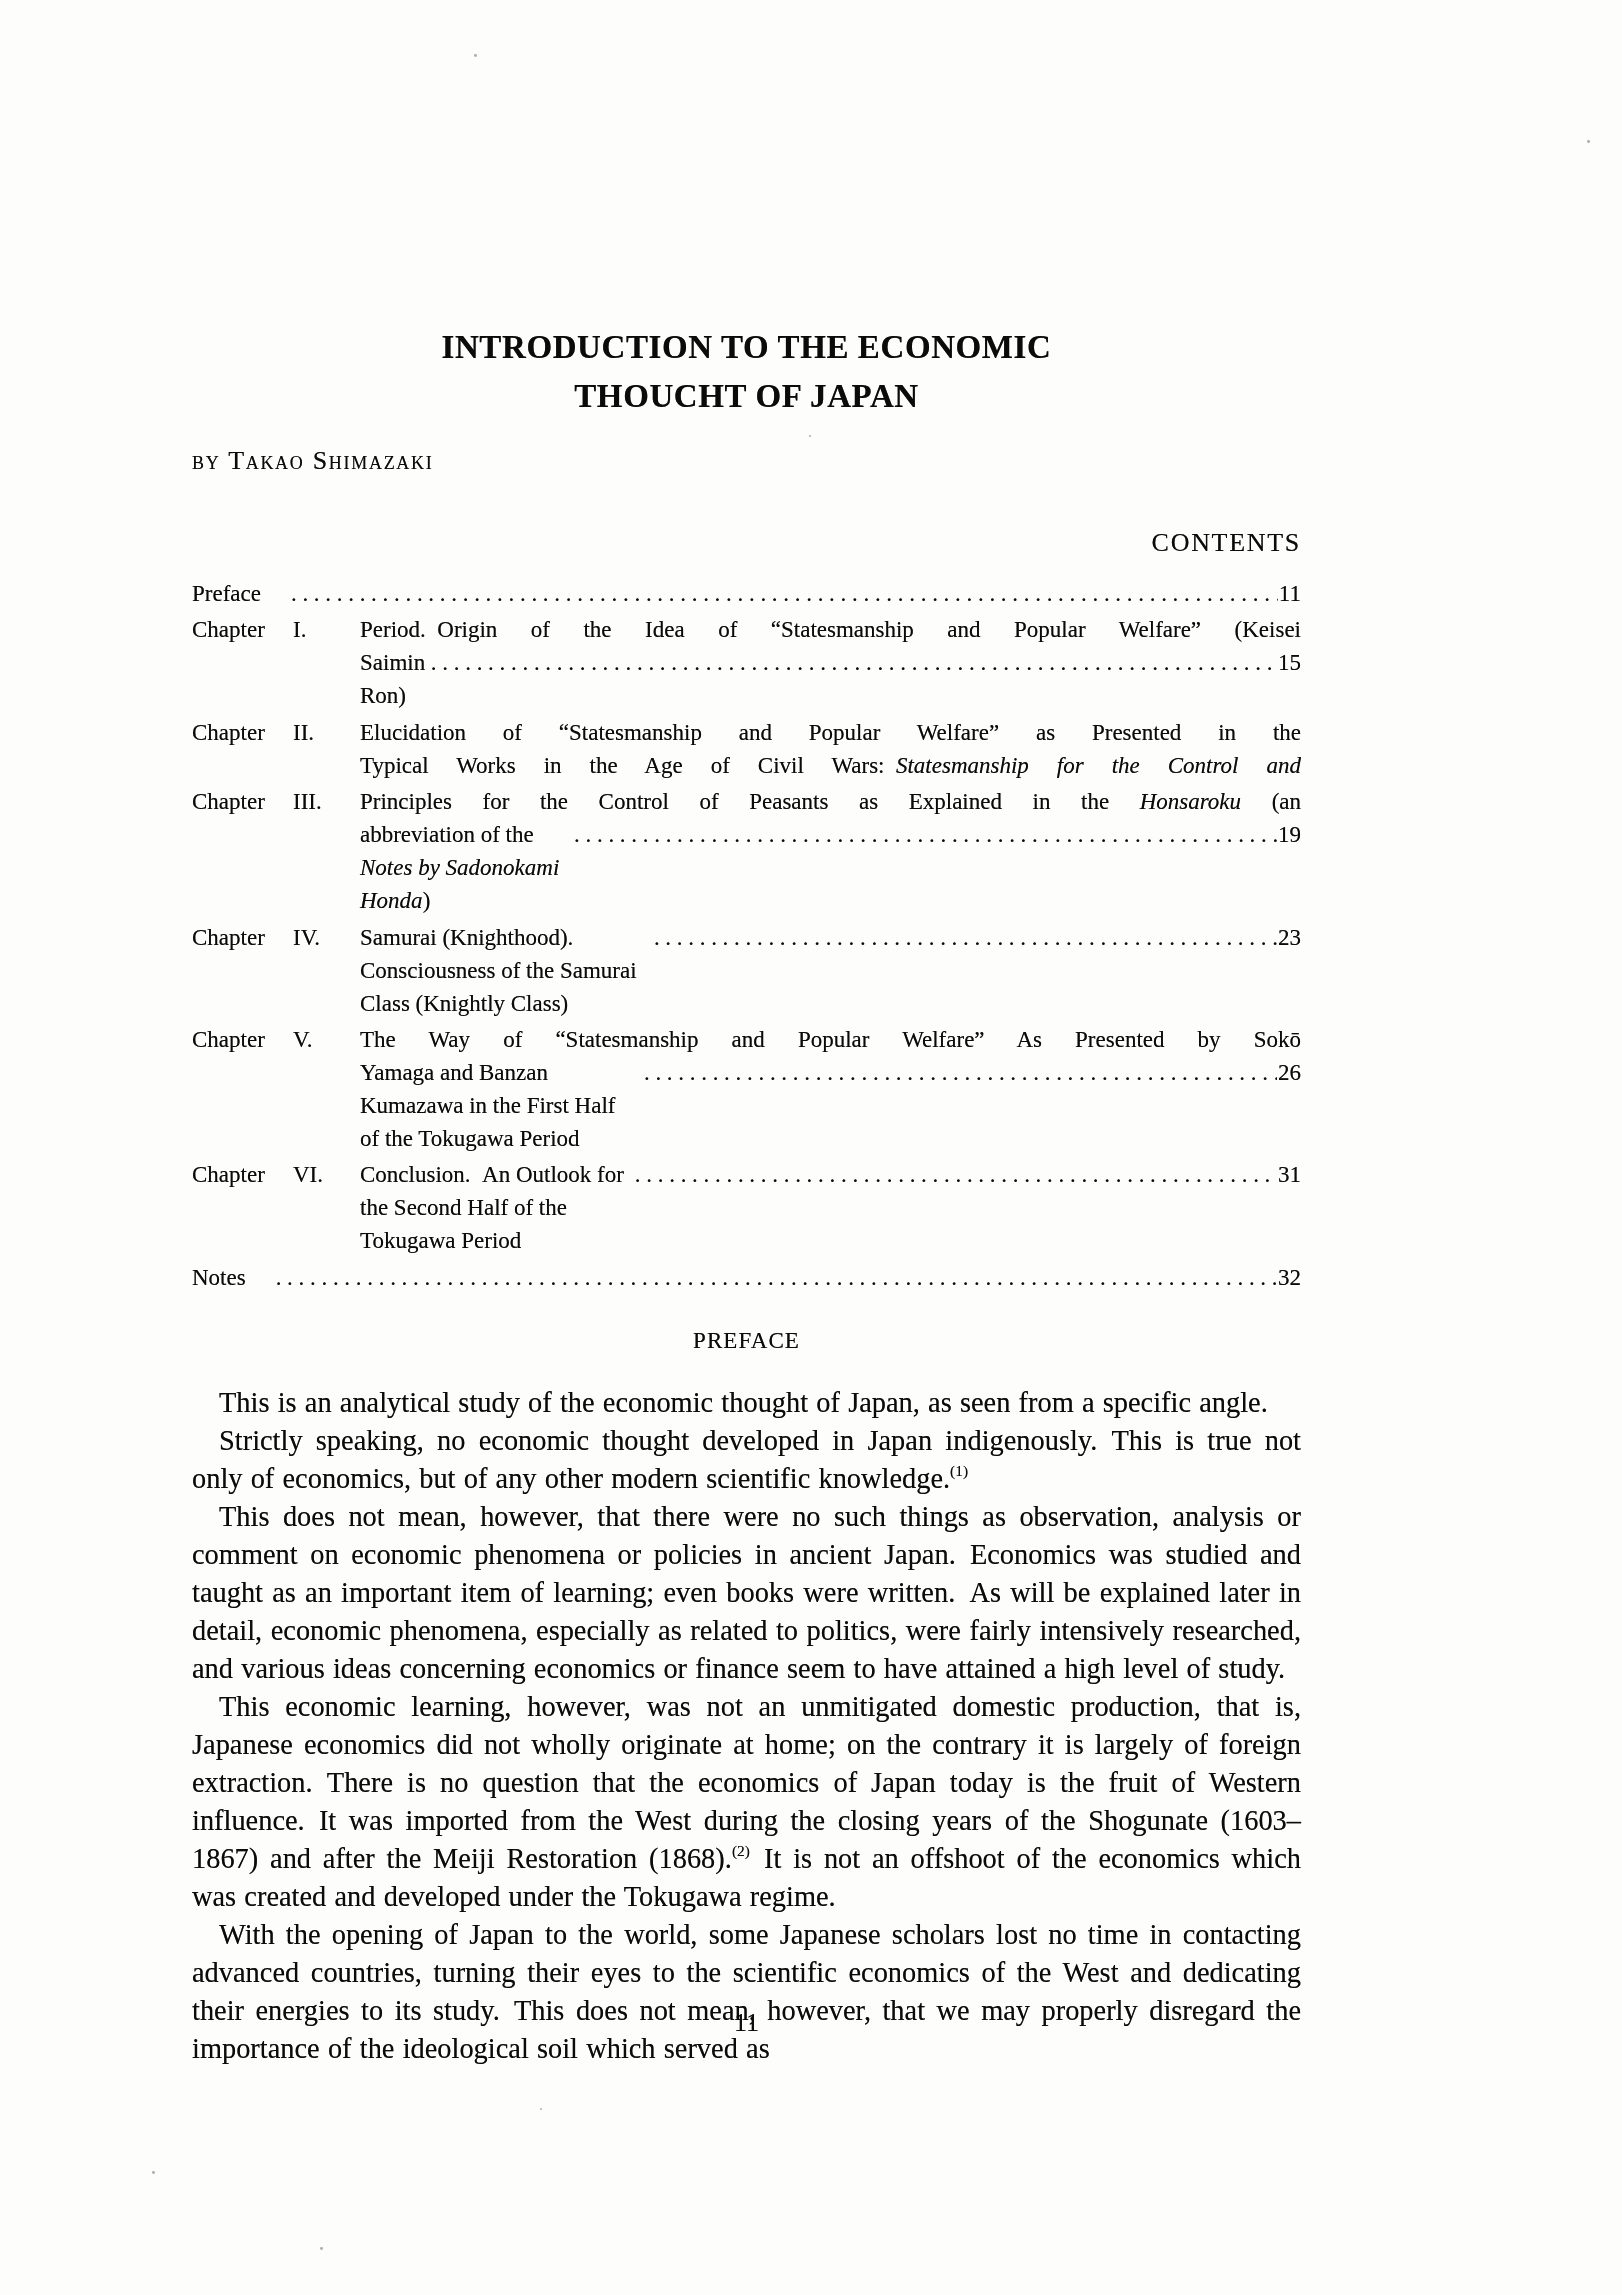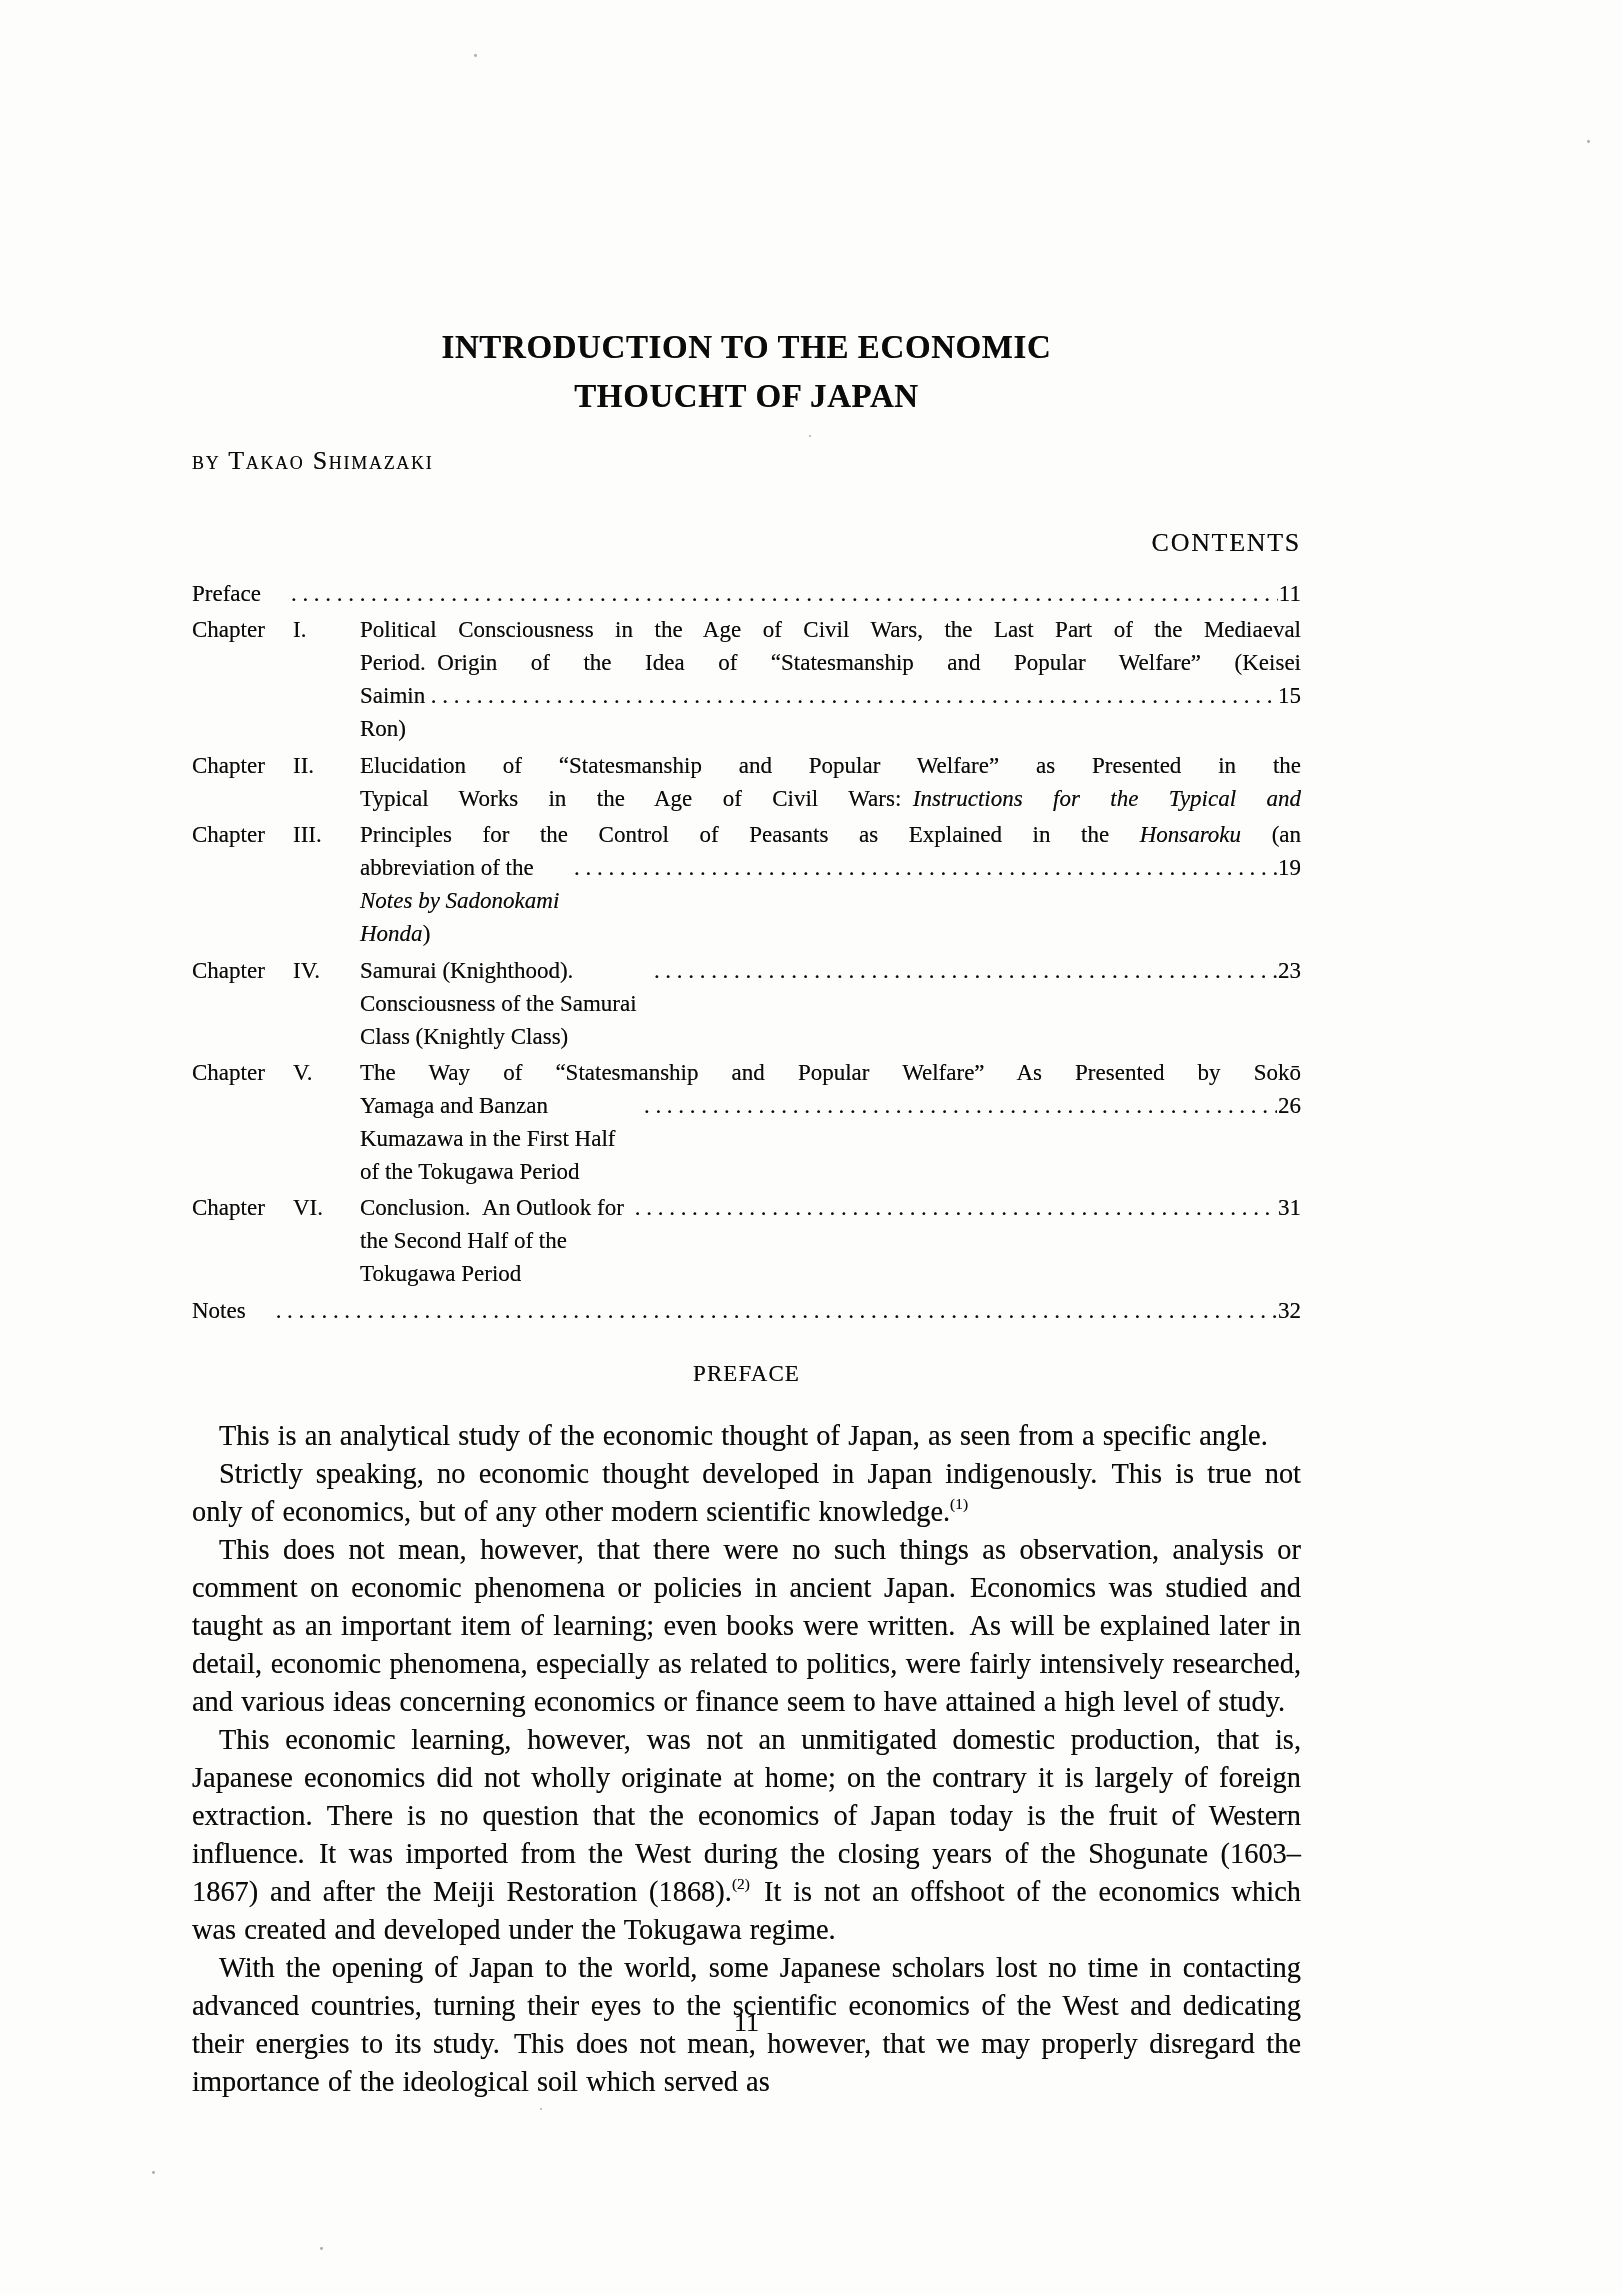--- a/index.html
+++ b/index.html
@@ -132,37 +132,36 @@
           <span>Preface</span>
           <span class="toc-leader toc-leader-wide"></span>
           <span class="toc-page">11</span>
         </div>
         <div class="toc-entry">
           <div class="toc-label">
             <span class="toc-label-word">Chapter</span>
             <span class="toc-label-numeral">I.</span>
           </div>
           <div class="toc-lines">
-            <div class="toc-line toc-line-fill"><span>Political Consciousness in the Age of Civil Wars, the Last Part of the Mediaeval</span></div>
             <div class="toc-line toc-line-fill"><span>Period. Origin of the Idea of “Statesmanship and Popular Welfare” (Keisei</span></div>
             <div class="toc-line toc-line-last">
               <span class="toc-text"><span>Saimin Ron)</span></span>
               <span class="toc-leader"></span>
               <span class="toc-page">15</span>
             </div>
           </div>
         </div>
         <div class="toc-entry">
           <div class="toc-label">
             <span class="toc-label-word">Chapter</span>
             <span class="toc-label-numeral">II.</span>
           </div>
           <div class="toc-lines">
             <div class="toc-line toc-line-fill"><span>Elucidation of “Statesmanship and Popular Welfare” as Presented in the</span></div>
-            <div class="toc-line toc-line-fill"><span>Typical Works in the Age of Civil Wars: </span><i>Instructions for the Typical and</i></div>
+            <div class="toc-line toc-line-fill"><span>Typical Works in the Age of Civil Wars: </span><i>Statesmanship for the Control and</i></div>
           </div>
         </div>
         <div class="toc-entry">
           <div class="toc-label">
             <span class="toc-label-word">Chapter</span>
             <span class="toc-label-numeral">III.</span>
           </div>
           <div class="toc-lines">
             <div class="toc-line toc-line-fill"><span>Principles for the Control of Peasants as Explained in the </span><i>Honsaroku</i><span> (an</span></div>
             <div class="toc-line toc-line-last">

